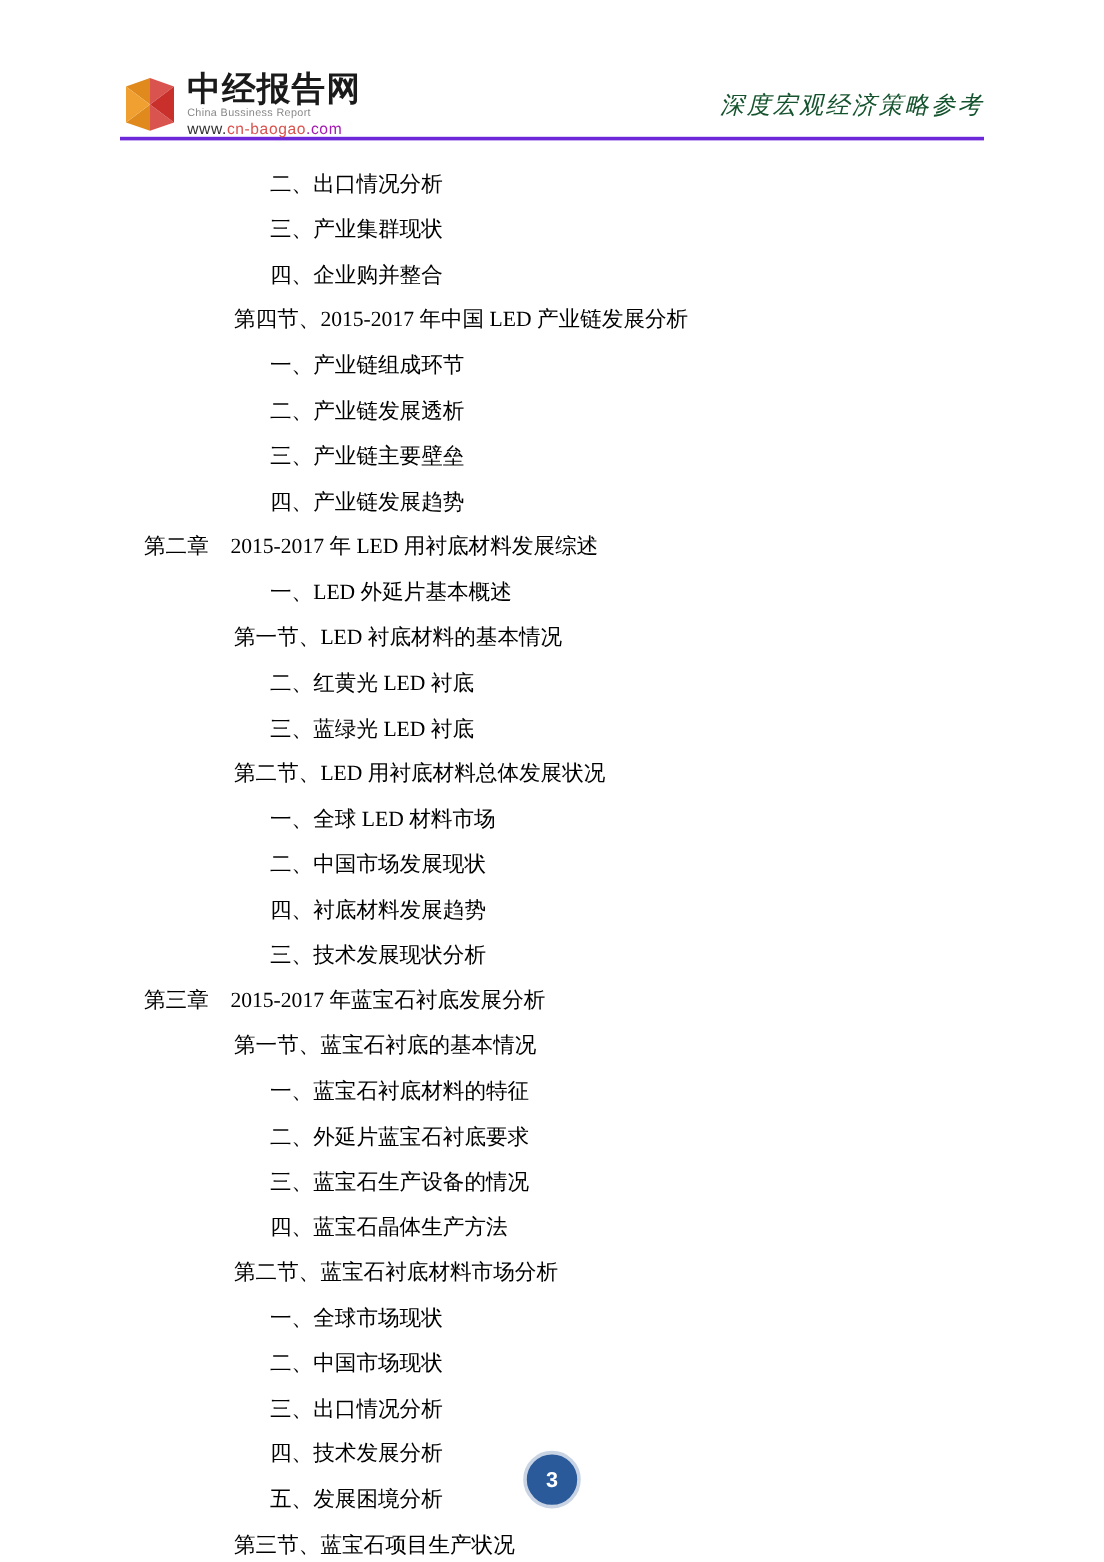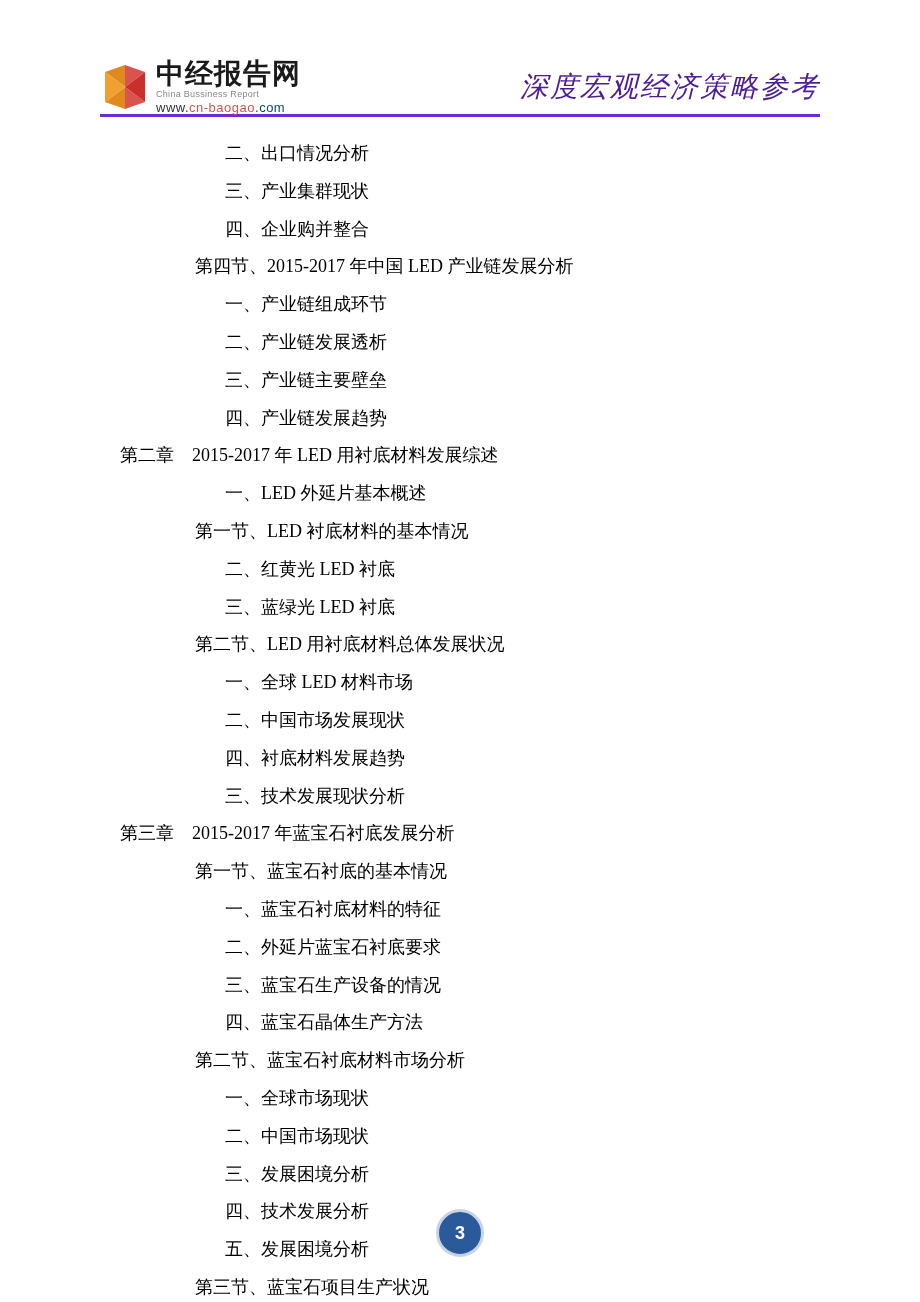--- a/index.html
+++ b/index.html
@@ -53,26 +53,26 @@
     font-family: Arial, sans-serif;
   }
   .logo-url {
     font-size: 13px;
     font-family: Arial, sans-serif;
     margin-top: 2px;
     letter-spacing: 0.5px;
   }
   .logo-url .w { color: #333; }
   .logo-url .c { color: #d9534f; }
-  .logo-url .b { color: #0c4a6e; }
+  .logo-url .b { color: #a21caf; }
   .tagline {
     font-family: Liberation Sans, sans-serif;
-    font-size: 28px;
+    font-size: 20px;
     font-style: italic;
-    color: #4c1d95;
+    color: #14532d;
     letter-spacing: 2px;
   }
   .toc {
     font-size: 18px;
     line-height: 2.1;
     padding-left: 20px;
   }
   .indent-1 { padding-left: 0px; }
   .indent-3 { padding-left: 75px; }
   .indent-4 { padding-left: 105px; }
@@ -148,21 +148,21 @@
       <div class="toc-line indent-4">三、技术发展现状分析</div>
       <div class="toc-line indent-1">第三章　2015-2017 年蓝宝石衬底发展分析</div>
       <div class="toc-line indent-3">第一节、蓝宝石衬底的基本情况</div>
       <div class="toc-line indent-4">一、蓝宝石衬底材料的特征</div>
       <div class="toc-line indent-4">二、外延片蓝宝石衬底要求</div>
       <div class="toc-line indent-4">三、蓝宝石生产设备的情况</div>
       <div class="toc-line indent-4">四、蓝宝石晶体生产方法</div>
       <div class="toc-line indent-3">第二节、蓝宝石衬底材料市场分析</div>
       <div class="toc-line indent-4">一、全球市场现状</div>
       <div class="toc-line indent-4">二、中国市场现状</div>
-      <div class="toc-line indent-4">三、发展困境分析</div>
+      <div class="toc-line indent-4">三、出口情况分析</div>
       <div class="toc-line indent-4">四、技术发展分析</div>
       <div class="toc-line indent-4">五、发展困境分析</div>
       <div class="toc-line indent-3">第三节、蓝宝石项目生产状况</div>
       <div class="toc-line indent-4">一、原材料</div>
       <div class="toc-line indent-4">二、生产设备</div>
     </div>
 </div>
 
 <div class="footer">
   <div class="page-badge">3</div>

